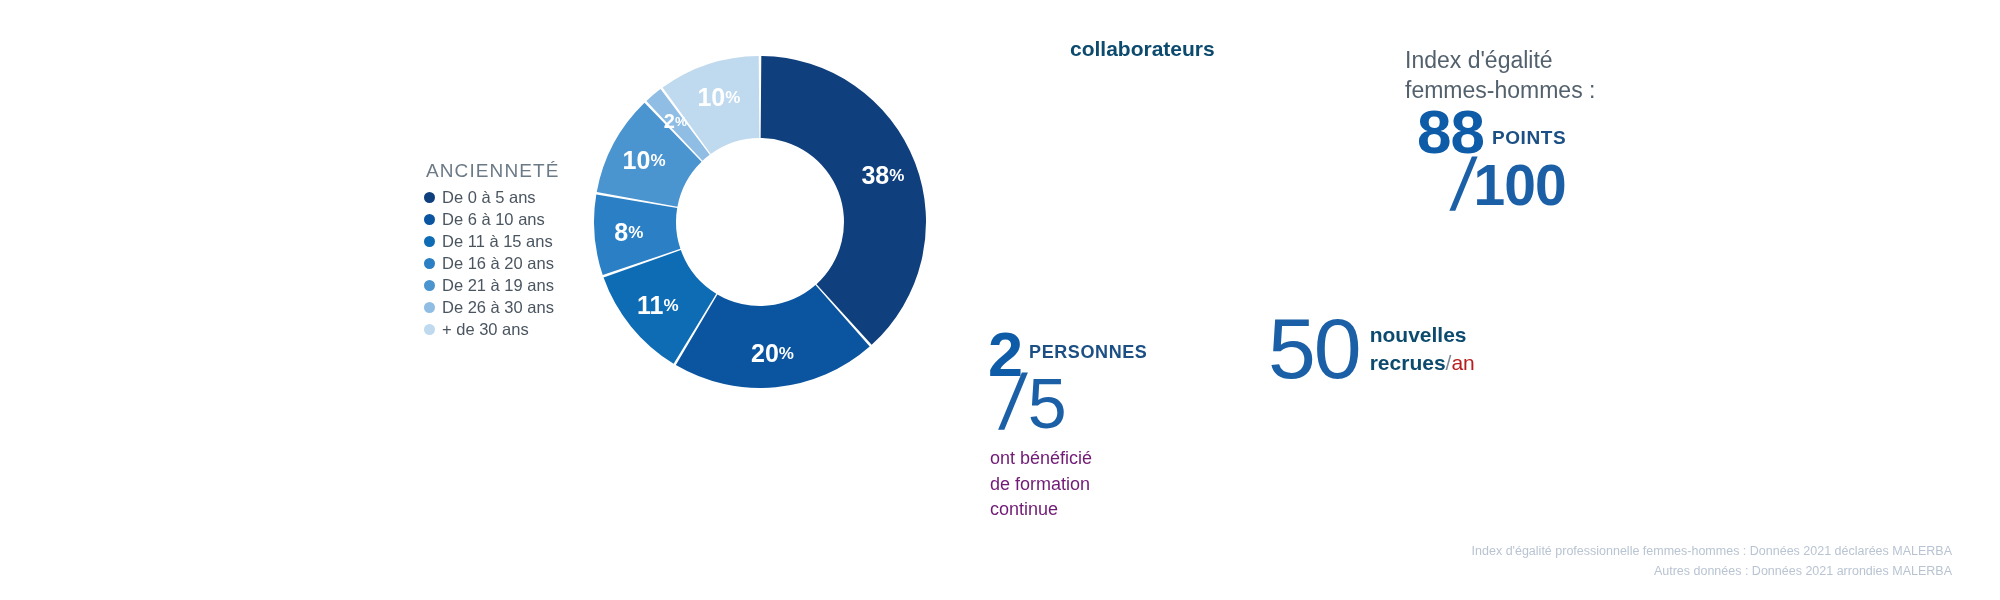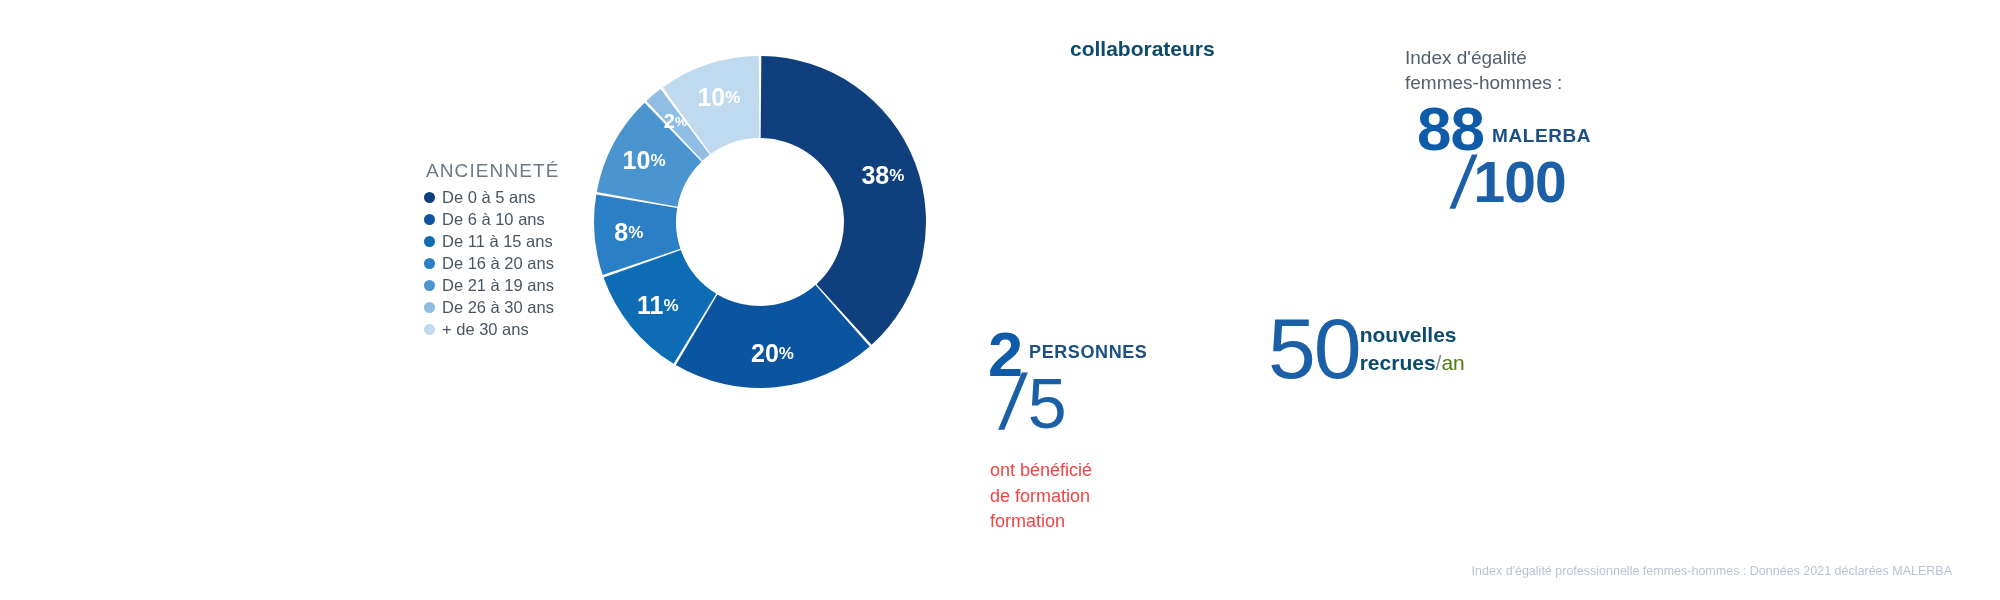--- a/index.html
+++ b/index.html
@@ -97,23 +97,23 @@
     font-size: 21px;
     margin-left: 40px;
     margin-top: 2px;
     display: block;
   }
 
   
   #stat-index { left: 1405px; top: 45px; }
   #stat-index .idx-title {
     color: #53616d;
-    font-size: 19px;
+    font-size: 23px;
     line-height: 1.32;
-    margin-bottom: 8px;
+    margin-bottom: 0;
   }
   #stat-index .idx-row {
     display: flex;
     align-items: flex-end;
     margin-left: 12px;
   }
   #stat-index .bignum { font-size: 62px; line-height: 0.85; }
   #stat-index .caps { font-size: 19px; margin: 0 0 9px 8px; }
   #stat-index .idx-row2 {
     display: flex;
@@ -146,44 +146,45 @@
     display: inline-block;
   }
   #stat-formation .five {
     color: #1b5fa6;
     font-size: 70px;
     font-weight: normal;
     line-height: 0.9;
     margin-left: 4px;
   }
   #stat-formation .desc {
-    color: #ef4444;
+    color: #701a75;
     font-size: 18px;
     line-height: 1.42;
-    margin-top: 22px;
+    margin-top: 10px;
     margin-left: 2px;
   }
 
   
   #stat-recrues { left: 1268px; top: 312px; }
   #stat-recrues .row { display: flex; align-items: center; }
   #stat-recrues .fifty {
     color: #1b5fa6;
     font-size: 86px;
     font-weight: normal;
     line-height: 0.85;
     letter-spacing: -2px;
   }
   #stat-recrues .rtext {
+    margin-left: 10px;
     line-height: 1.3;
     font-size: 21px;
   }
   #stat-recrues .rtext .sub-bold { display: inline; }
   #stat-recrues .slash-small { color: #7b8894; font-weight: normal; }
-  #stat-recrues .an { color: #4d7c0f; font-weight: normal; }
+  #stat-recrues .an { color: #b91c1c; font-weight: normal; }
 
   
   #footnotes {
     position: absolute;
     right: 48px;
     bottom: 18px;
     text-align: right;
     margin-top: 13px;
   }
   .footnote {
@@ -257,49 +258,50 @@
   <div class="sub-bold">collaborateurs</div>
 </div>
 
 <div class="stat" id="stat-index">
   <div class="idx-title">
     <div>Index d'égalité</div>
     <div>femmes-hommes :</div>
   </div>
   <div class="idx-row">
     <span class="bignum">88</span>
-    <span class="caps">MALERBA</span>
+    <span class="caps">POINTS</span>
   </div>
   <div class="idx-row2">
     <span class="slash-big">/</span>
     <span class="thin">100</span>
   </div>
 </div>
 
 <div class="stat" id="stat-formation">
   <div class="row1">
     <span class="bignum">2</span>
     <span class="caps">PERSONNES</span>
   </div>
   <div class="row2">
     <span class="slash-big">/</span>
     <span class="five">5</span>
   </div>
   <div class="desc">
     <div>ont bénéficié</div>
     <div>de formation</div>
-    <div>formation</div>
+    <div>continue</div>
   </div>
 </div>
 
 <div class="stat" id="stat-recrues">
   <div class="row">
     <span class="fifty">50</span>
     <span class="rtext">
       <span class="sub-bold">nouvelles</span><br>
       <span class="sub-bold">recrues</span><span class="slash-small">/</span><span class="an">an</span>
     </span>
   </div>
 </div>
 
 <div id="footnotes">
   <div class="footnote">Index d'égalité professionnelle femmes-hommes : Données 2021 déclarées MALERBA</div>
+  <div class="footnote">Autres données :  Données 2021 arrondies MALERBA</div>
 </div>
 
 </body></html>

